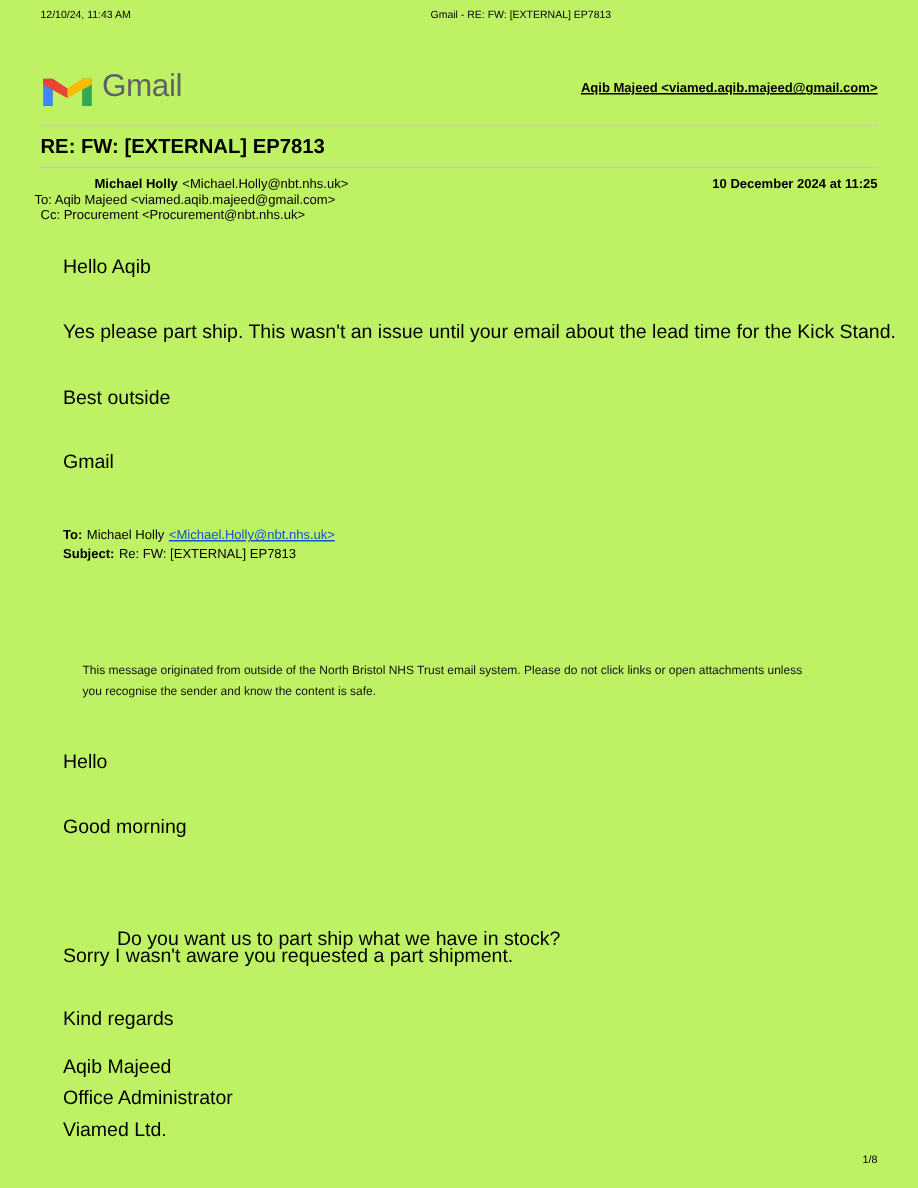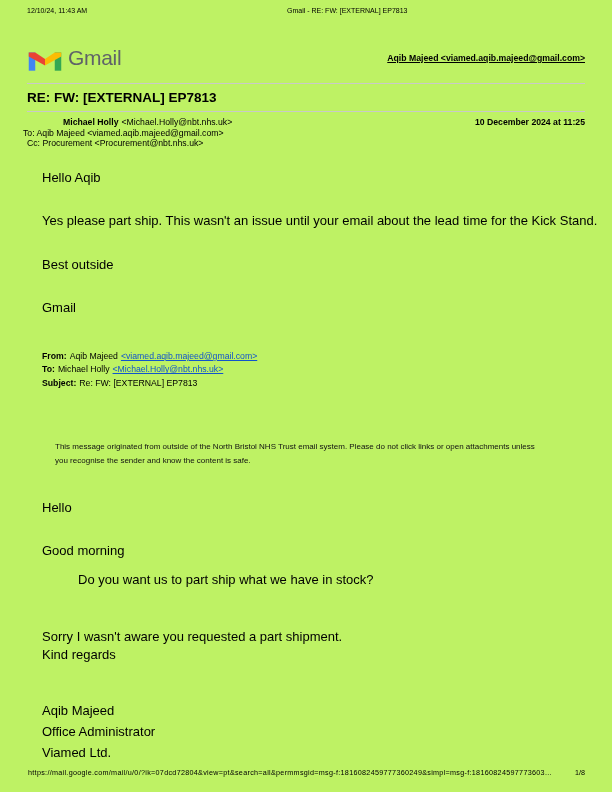--- a/index.html
+++ b/index.html
@@ -67,38 +67,34 @@
   <div class="abs hdr" style="left:23px; top:127.5px;">To: Aqib Majeed &lt;viamed.aqib.majeed@gmail.com&gt;</div>
   <div class="abs hdr" style="left:27px; top:137.5px;">Cc: Procurement &lt;Procurement@nbt.nhs.uk&gt;</div>
 
   <div class="abs para" style="left:42px; top:170px;">Hello Aqib</div>
   <div class="abs para" style="left:42px; top:213px;text-align:right;">Yes please part ship. This wasn't an issue until your email about the lead time for the Kick Stand.</div>
   <div class="abs para" style="left:42px; top:257px;">Best outside</div>
   <div class="abs para" style="left:42px; top:300px;">Gmail</div>
 
   <div class="abs qhdr" style="left:42px; top:350px;">
     <div>
-      <span class="lbl">From:</span><span class="val">Aqib Majeed</span><span class="link">&lt;viamed.aqib.majeed@gmail.com&gt;</span>
-    </div>
-    <div>
       <span class="lbl">To:</span><span class="val">Michael Holly</span><span class="link">&lt;Michael.Holly@nbt.nhs.uk&gt;</span>
     </div>
     <div>
       <span class="lbl">Subject:</span><span class="val">Re: FW: [EXTERNAL] EP7813</span>
     </div>
   </div>
 
   <div class="abs warning" style="left:55px; top:440px;">This message originated from outside of the North Bristol NHS Trust email system. Please do not click links or open attachments unless you recognise the sender and know the content is safe.</div>
 
   <div class="abs para" style="left:42px; top:500px;">Hello</div>
   <div class="abs para" style="left:42px; top:543px;">Good morning</div>
-  <div class="abs para" style="left:42px; top:572px;padding-left:36px;">Do you want us to part ship what we have in stock?</div>
+  <div class="abs para" style="left:42px; top:618px;padding-left:36px;">Do you want us to part ship what we have in stock?</div>
   <div class="abs para" style="left:42px; top:629px;">Sorry I wasn't aware you requested a part shipment.</div>
 
-  <div class="abs para" style="left:42px; top:647px;">Kind regards</div>
+  <div class="abs para" style="left:42px; top:671px;">Kind regards</div>
   <div class="abs para" style="left:42px; top:703px;">Aqib Majeed</div>
   <div class="abs para" style="left:42px; top:724px;">Office Administrator</div>
   <div class="abs para" style="left:42px; top:745px;">Viamed Ltd.</div>
 
-  <div class="abs footer-url" style="left:28px; top:768px;">https://mail.google.com/mail/u/0/?ik=07dcd72804&amp;view=pt&amp;search=all&amp;permmsgid=msg-f:1816082459777360249&amp;simpl=msg-f:18160824597773603...</div>
   <div class="abs footer-page" style="right:27px; top:768px;">1/8</div>
 
 </div>
 
 </body></html>

